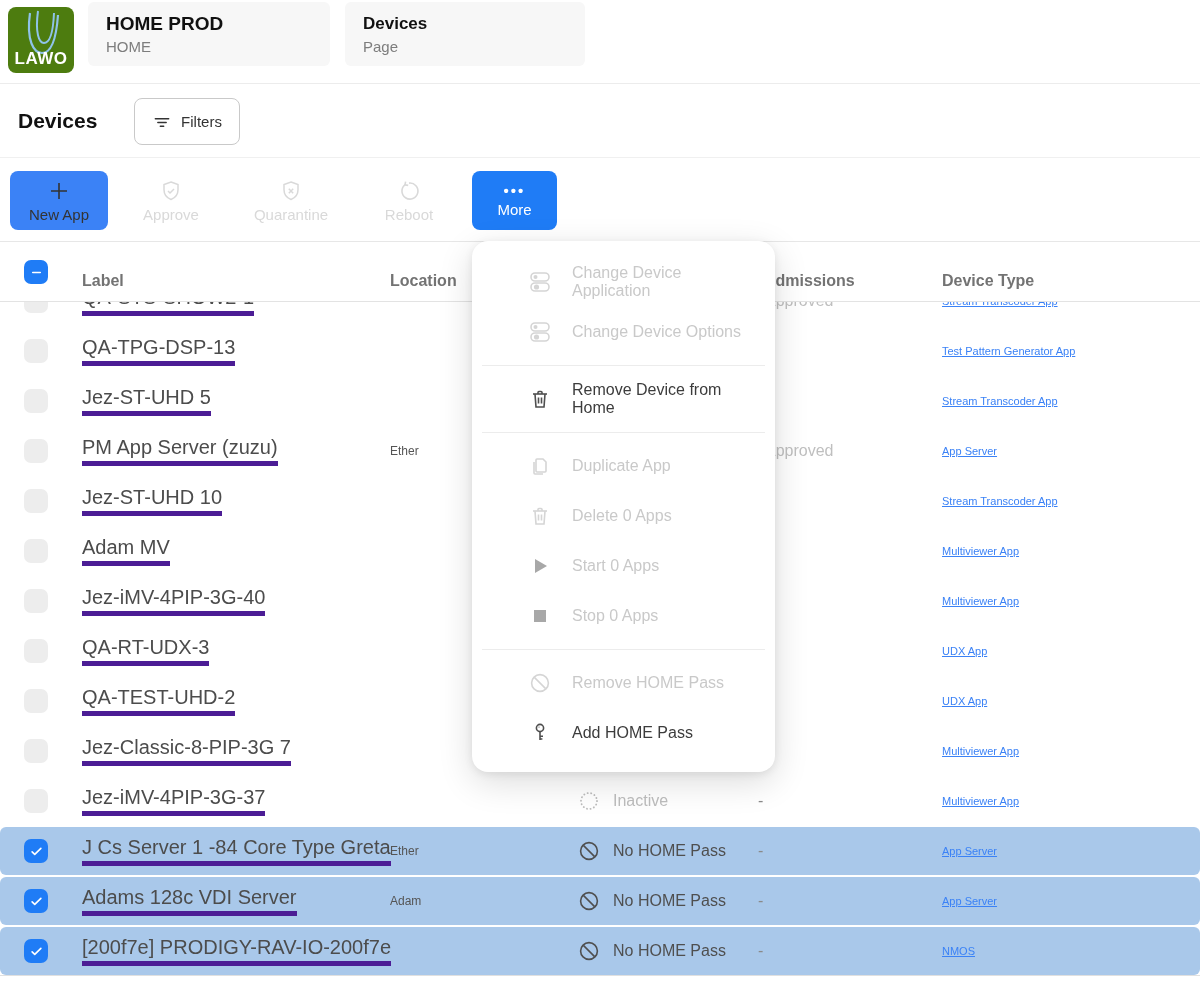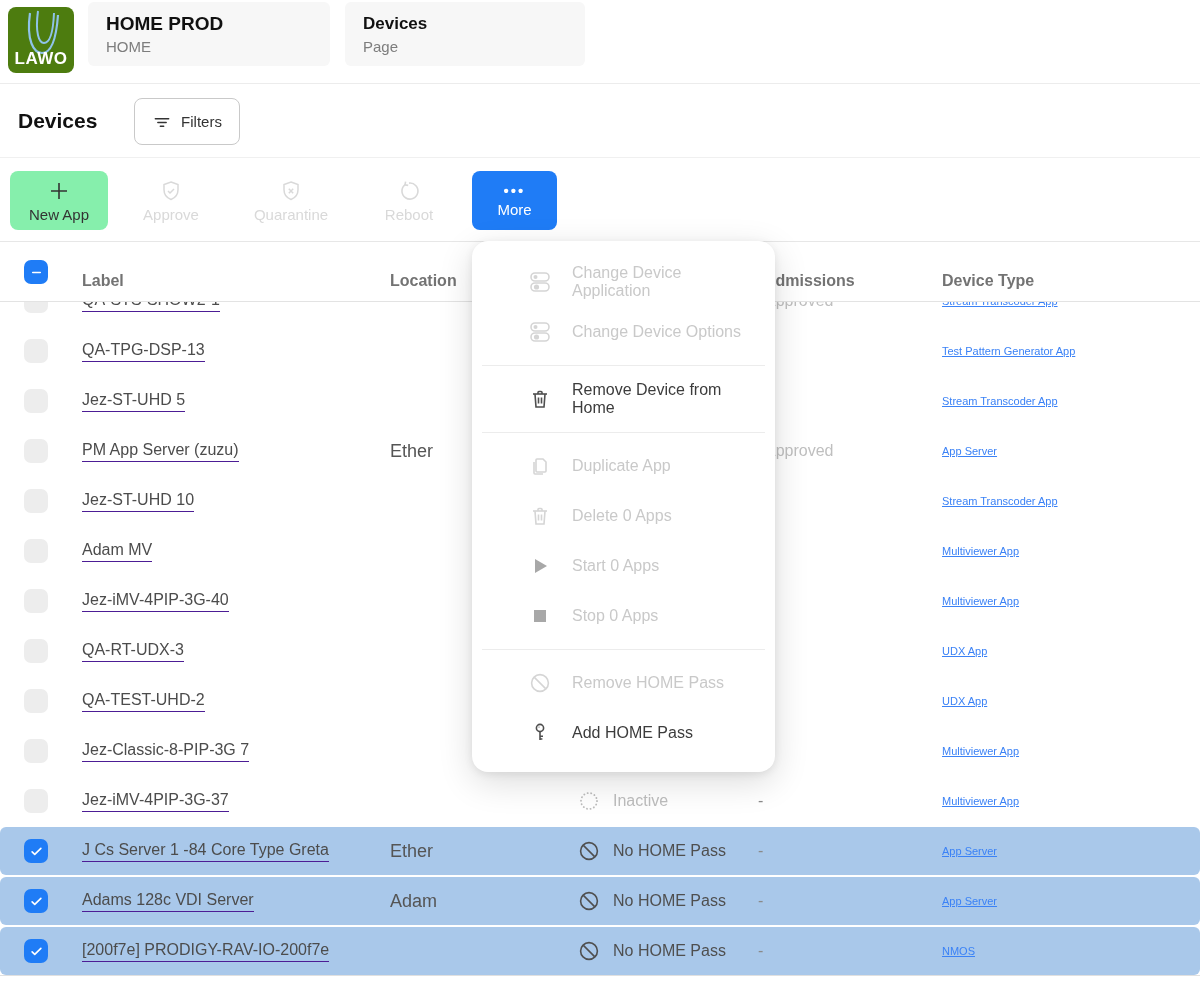--- a/index.html
+++ b/index.html
@@ -29,38 +29,38 @@
     border:1px solid #c9c9c9; border-radius:8px; background:#fff; display:flex;
     align-items:center; justify-content:center; gap:9px; cursor:pointer; }
   .filters-btn span { font-size:15px; color:#333; }
 
   
   .toolbar { position:absolute; left:0; top:158px; width:1200px; height:84px; background:#fff;
     border-bottom:1px solid #e7e7e7; }
   .tbtn { position:absolute; top:13px; height:59px; border-radius:8px; display:flex;
     flex-direction:column; align-items:center; justify-content:center; gap:3px; font-size:15px; }
   .tbtn .ticon { width:24px; height:24px; display:block; }
-  .btn-newapp { left:10px; width:98px; background:#86efac; color:#333; cursor:pointer; }
+  .btn-newapp { left:10px; width:98px; background:#3b82f6; color:#333; cursor:pointer; }
   .btn-dis { color:#d9d9d9; }
   .btn-more { left:472px; width:85px; background:#1F7CF6; color:#fff; cursor:pointer; }
   .btn-more .dots { font-size:15px; letter-spacing:2px; line-height:14px; font-weight:bold; }
 
   
   .table { position:absolute; left:0; top:242px; width:1200px; height:734px; background:#fff;
     border-bottom:1px solid #e0e0e0; overflow:hidden; }
   .rows { position:absolute; left:0; top:34px; width:1200px; }
   .row { position:relative; height:50px; }
   .row.sel::before { content:""; position:absolute; left:0; right:0; top:1px; bottom:1px;
     background:#A9C8EA; border-radius:6px; }
   .cell { position:absolute; top:0; height:50px; display:flex; align-items:center; }
   .c-check { left:24px; }
   .c-label { left:82px; }
-  .c-label a { font-size:16px; color:#4c4c4c; text-decoration:none; border-bottom:1px solid #4c1d95;
+  .c-label a { font-size:20px; color:#4c4c4c; text-decoration:none; border-bottom:5px solid #4c1d95;
     padding-bottom:2px; cursor:pointer; }
-  .c-loc  { left:390px; font-size:18px; color:#555; }
+  .c-loc  { left:390px; font-size:12px; color:#555; }
   .c-state { left:577px; gap:12px; font-size:16px; color:#4f4f4f; }
   .c-state.muted { color:#bdbdbd; }
   .c-adm { left:758px; font-size:16px; color:#8a8a8a; }
   .c-adm.approved { left:765px; color:#bfbfbf; }
   .c-type { left:942px; font-size:11px; color:#3b82f6;text-decoration:underline; }
 
   .checkbox { width:24px; height:24px; border-radius:7px; background:#ededed; cursor:pointer;
     display:flex; align-items:center; justify-content:center; }
   .checkbox.on { background:#1F7CF6; }
   .checkbox svg { width:15px; height:15px; }

